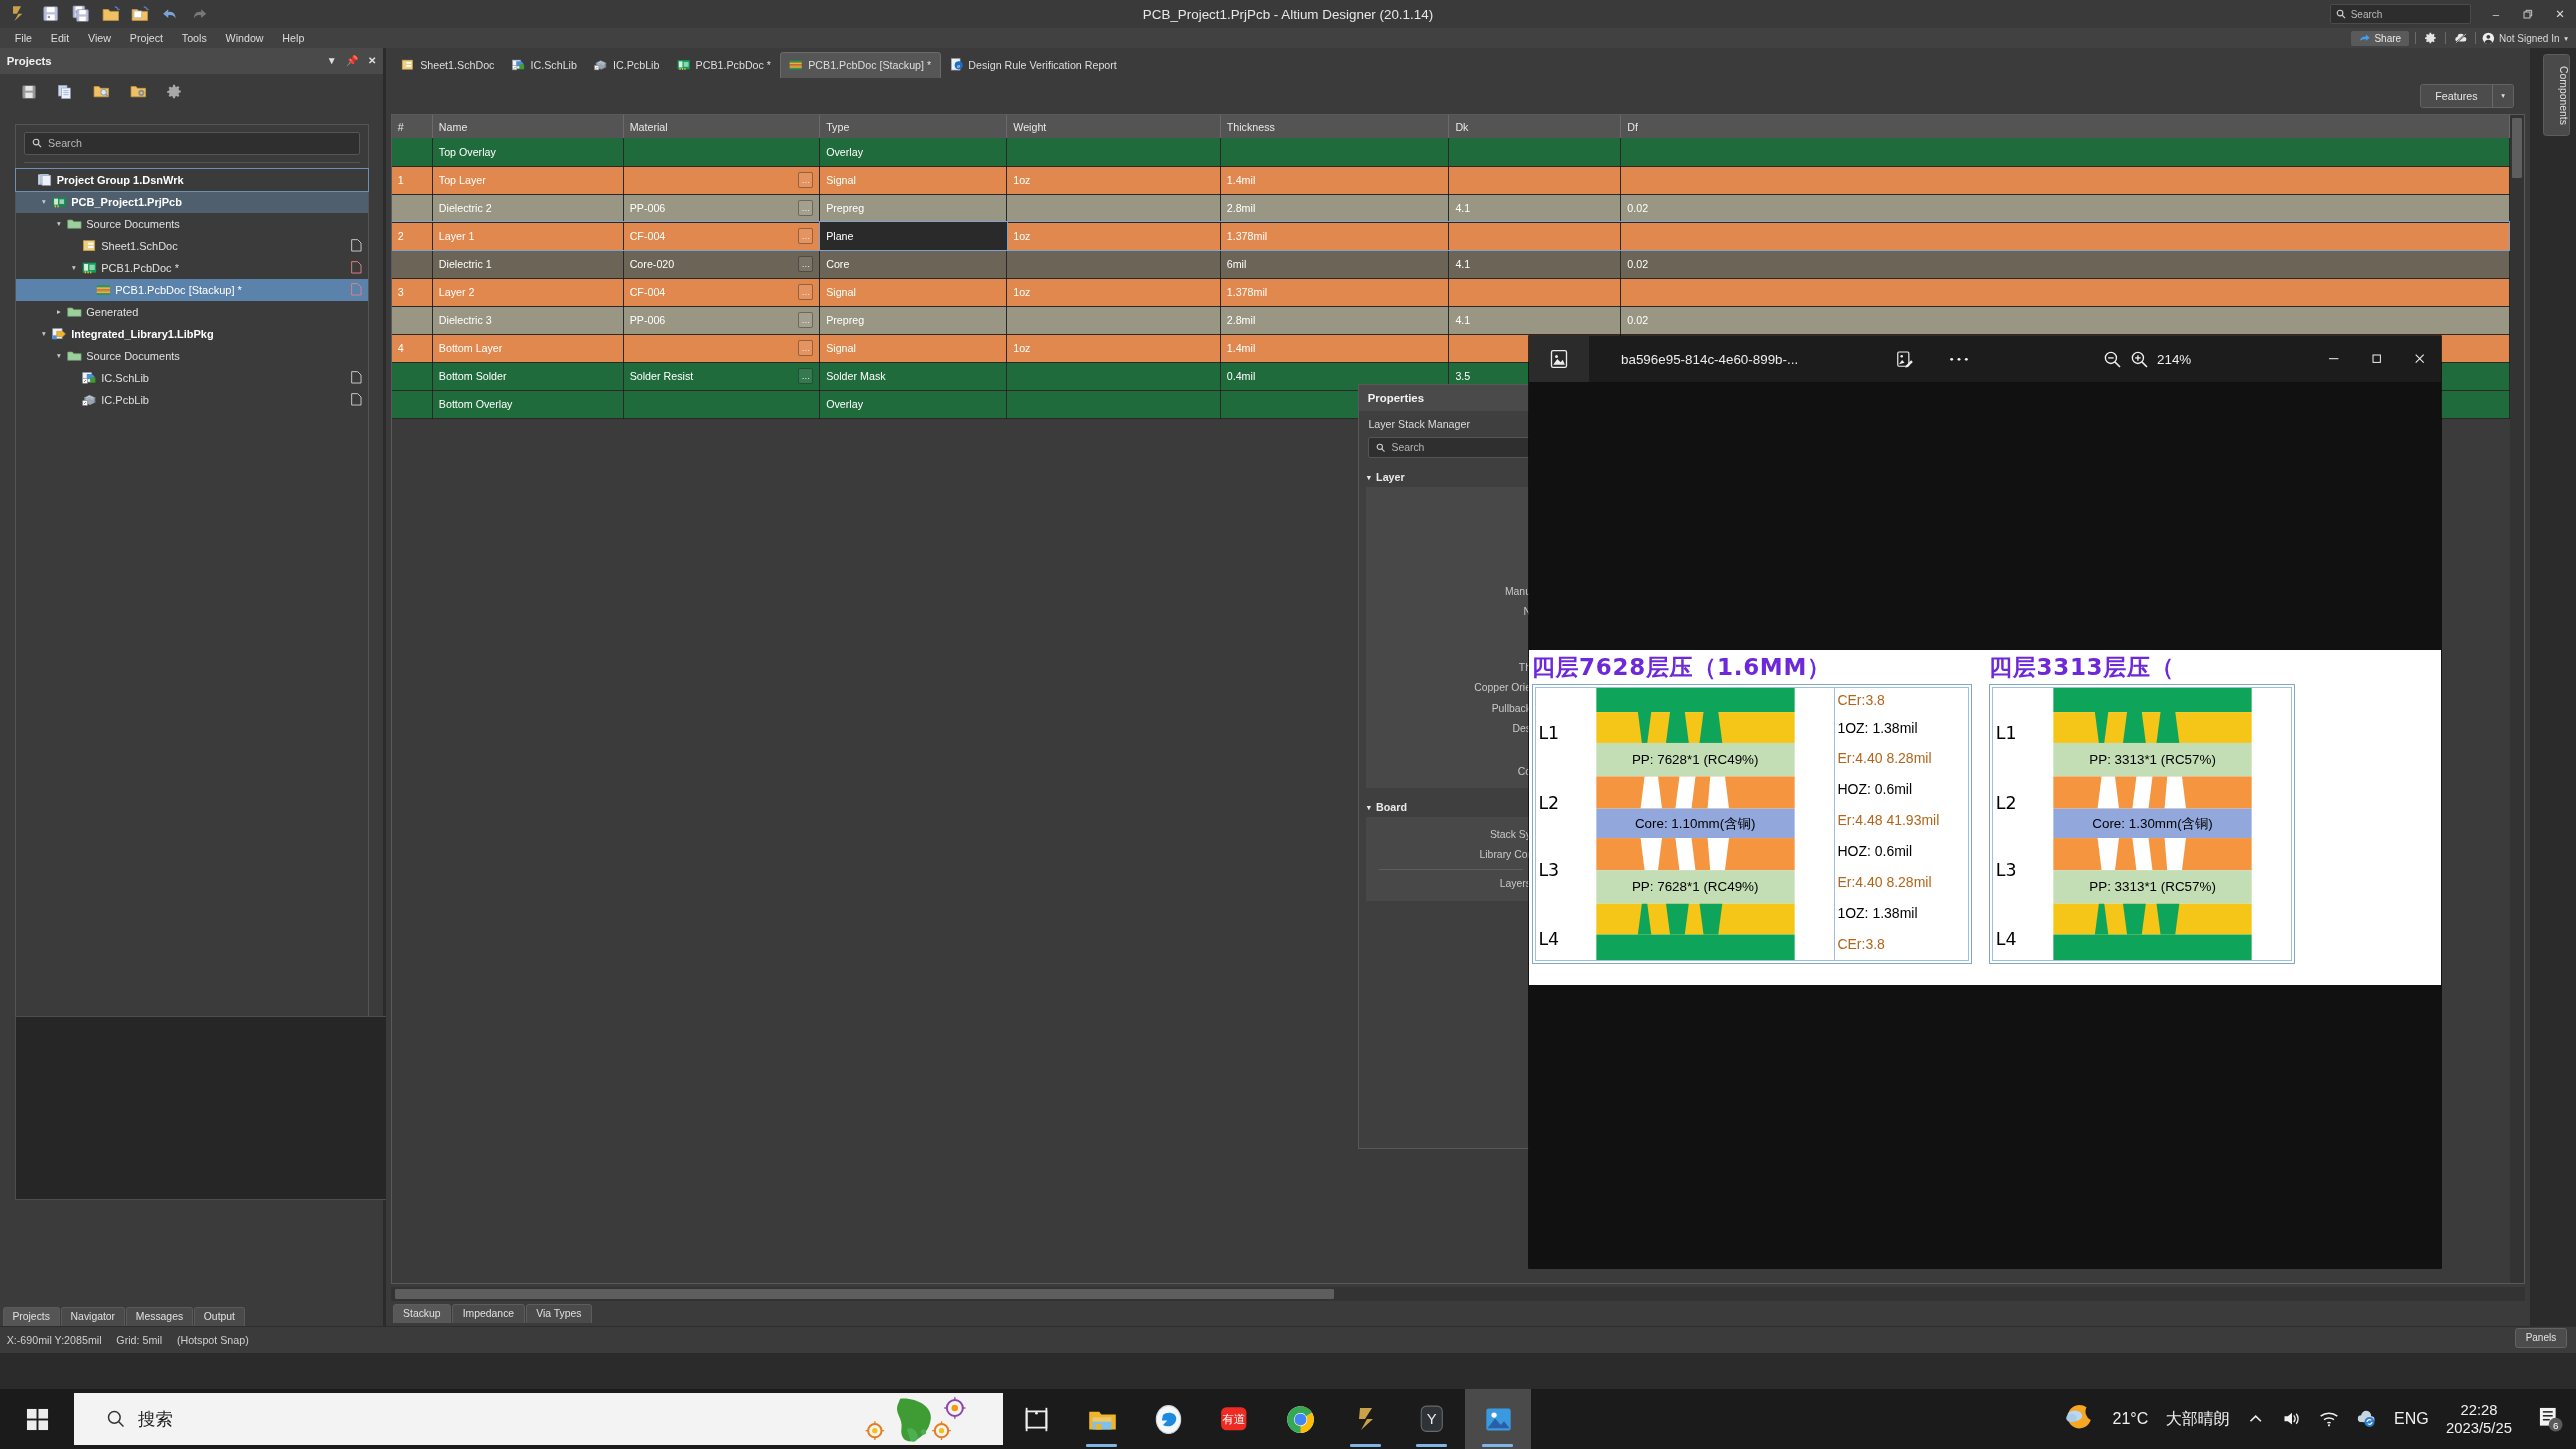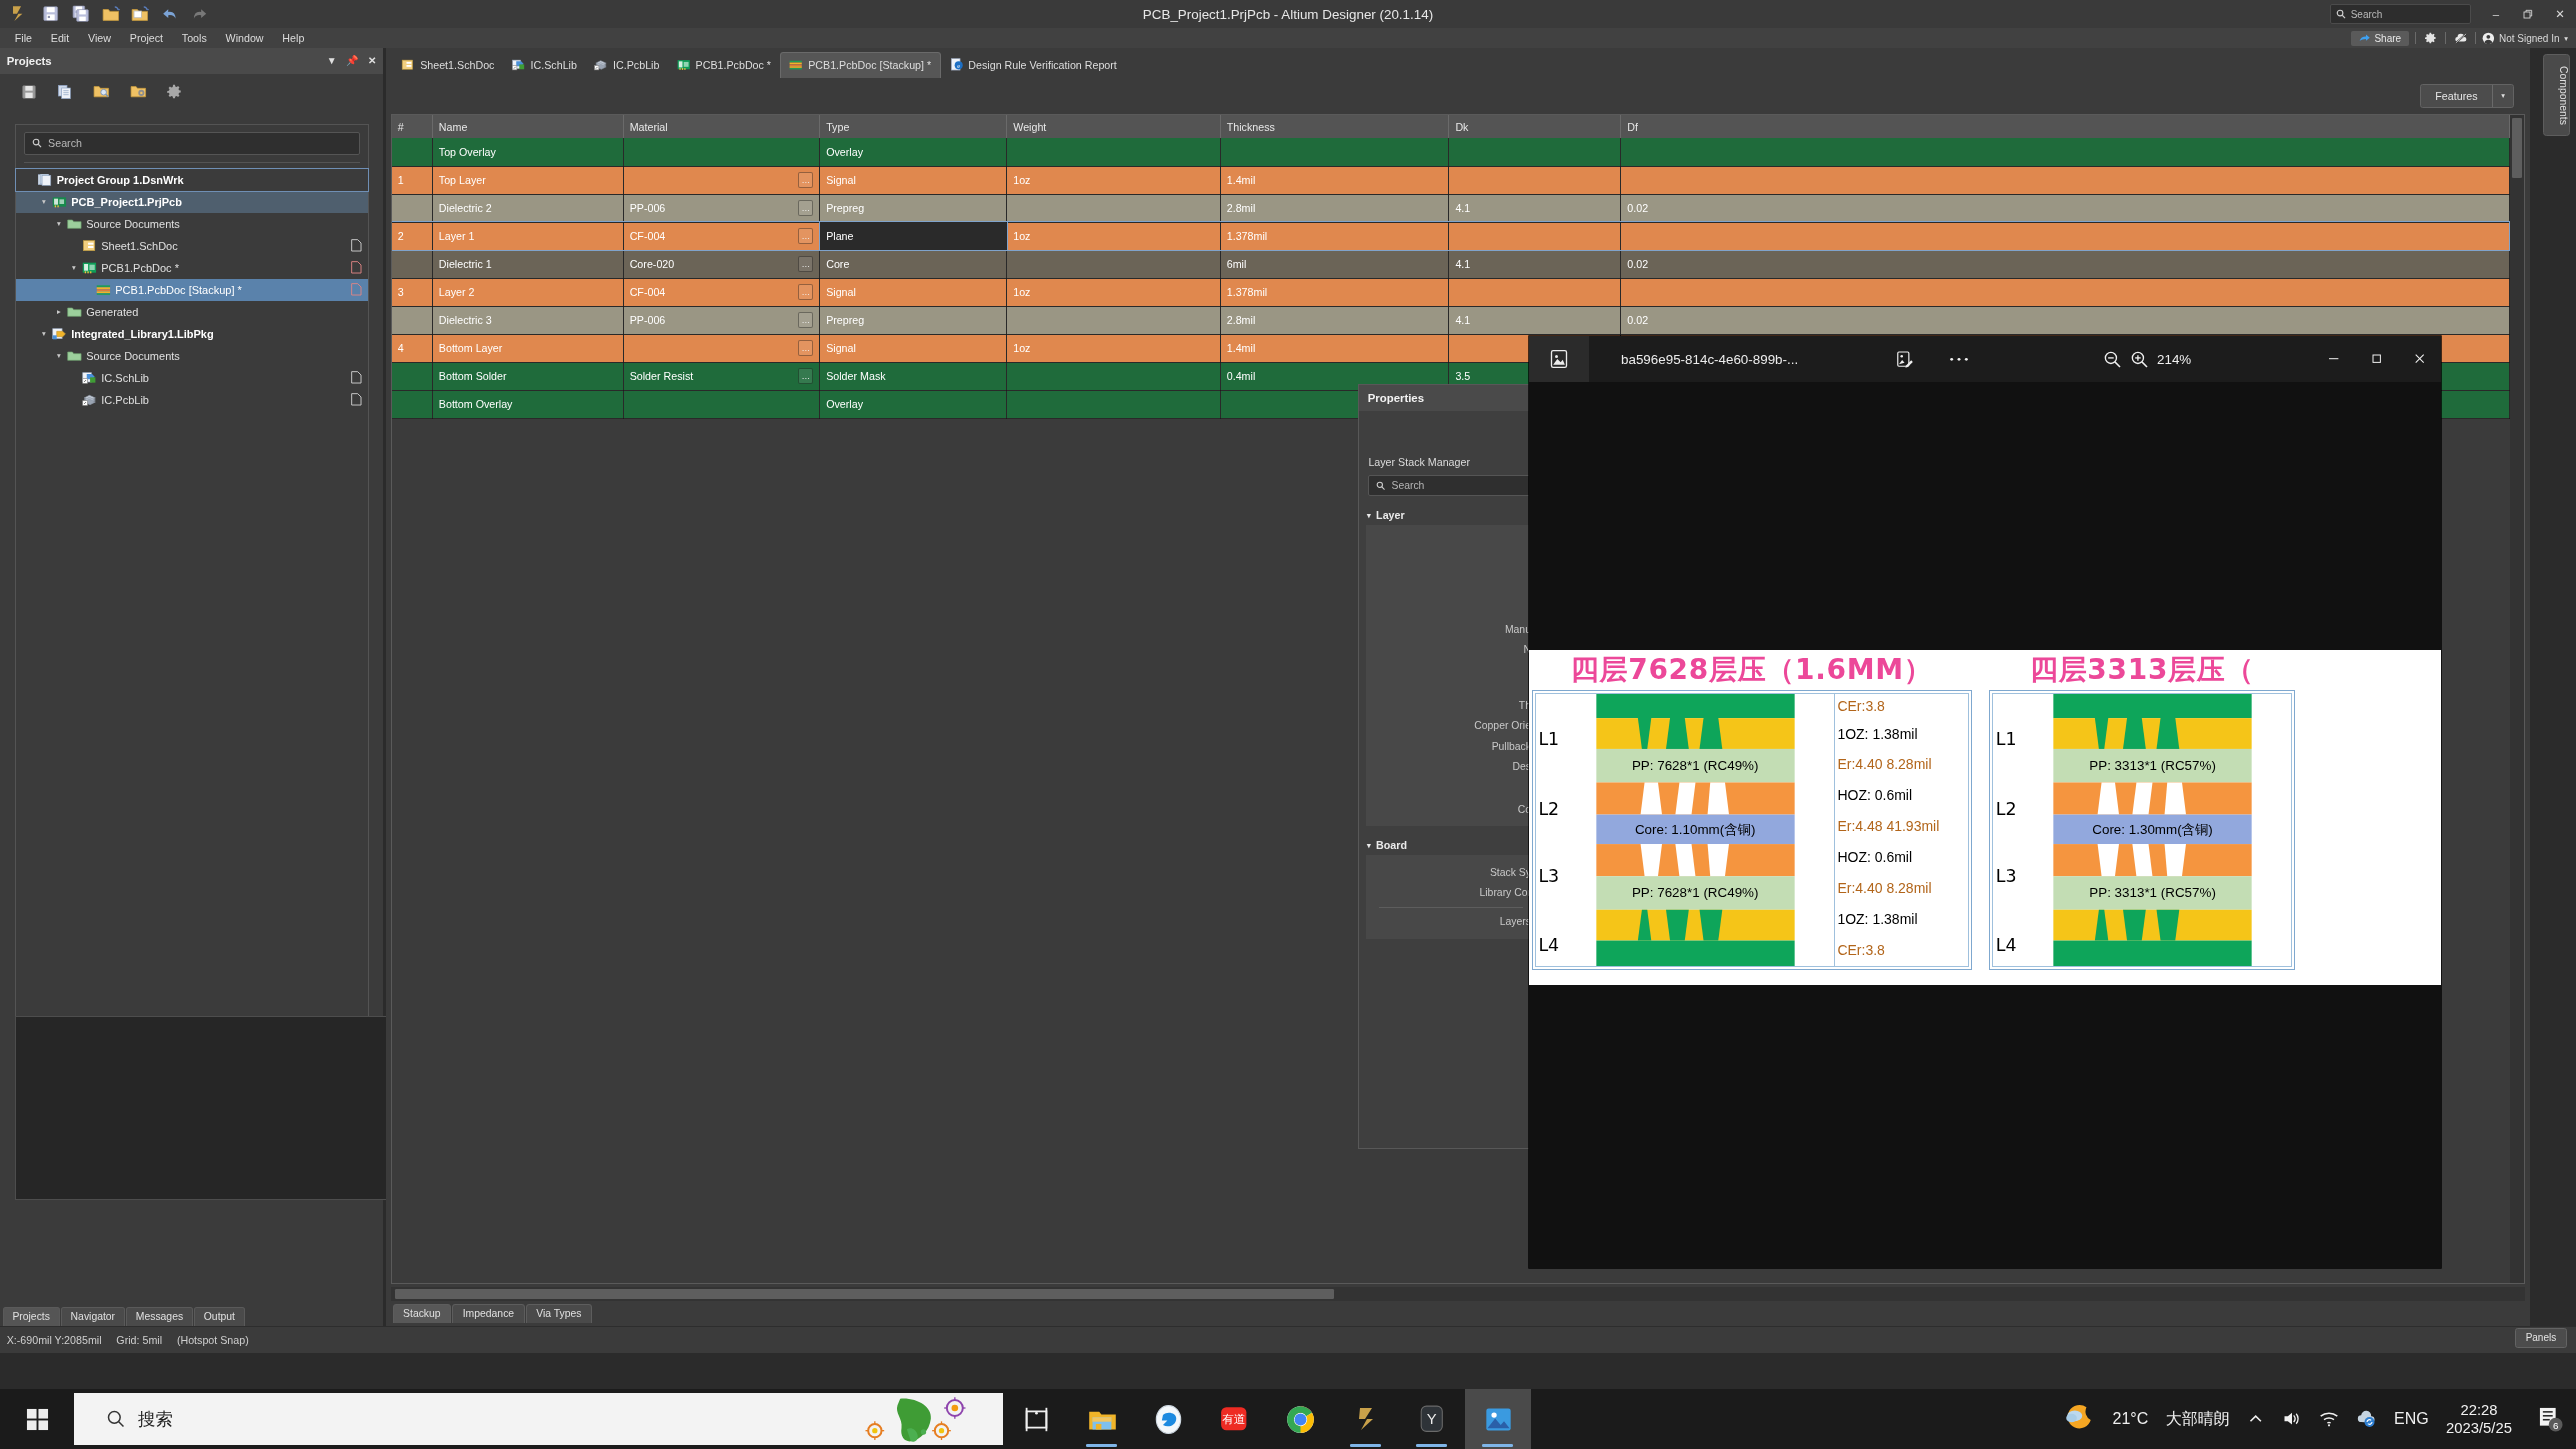--- a/index.html
+++ b/index.html
@@ -163,21 +163,21 @@
     writing-mode: vertical-rl;
   }
 
   
   .props {
     position: absolute; left: 1358px; top: 384px; width: 186px; height: 765px;
     background: #3f3f3f; border: 0.7px solid #585858; z-index: 5;
   }
   .props-header { height: 25.5px; background:#4a4a4a; display:flex; align-items:center;
                   padding: 0 8.7px; font-size: 11.4px; font-weight: bold; color: #f2f2f2; }
-  .props-sub { padding: 7.4px 9.4px 0 9.4px; font-size: 10.7px; color: #dcdcdc; margin-top: 38px; }
+  .props-sub { padding: 7.4px 9.4px 0 9.4px; font-size: 10.7px; color: #dcdcdc; }
   .props-search { margin: 6.7px 9.4px 0 9.4px; height: 21.5px; background:#2f2f2f;
                   border:0.7px solid #555; border-radius:2px; display:flex; align-items:center;
                   padding: 0 6.7px; gap:6px; font-size: 10.4px; color:#b5b5b5; }
   .sect-title { margin: 13.4px 0 4px 8px; font-size: 10.7px; font-weight: bold; color:#eaeaea;
                 display:flex; align-items:center; gap:5.4px; }
   .sect-body { margin: 0 6.7px; background:#484848; padding: 6.7px 0; }
   .prow { display:flex; justify-content: flex-end; font-size: 10.4px; color:#c9c9c9;
           padding: 4.7px 5.4px 4.7px 0; }
   .prow.tall { height: 87px; }
   .props-divider { margin: 4px 13.4px; height:0.7px; background:#5d5d5d; }
@@ -196,21 +196,21 @@
   .v-pct { font-size: 13.4px; color:#f0f0f0; margin-left: 4px; }
   .v-wbtns { position:absolute; right: 0; top:0; height:46px; display:flex; align-items:center; }
   .v-wbtn { width: 43px; height: 46px; display:flex; align-items:center; justify-content:center;
             color:#f2f2f2; font-size: 14.8px; }
   .v-canvas { position:absolute; left:0; right:0; top:46px; bottom:0; background:#111; }
 
   
   .pic { position:absolute; left: 0; top: 268px; width: 912px; height: 335px; background: #fff; overflow:hidden; }
   .pic-inner { display: flex; gap: 17.4px; padding: 5.4px 0 0 2.7px; }
   .panel { position: relative; }
-  .panel-title { font-size: 28px; font-weight: bold; color: #ec4899; text-align: center;
+  .panel-title { font-size: 23px; font-weight: bold; color: #6d28d9; text-align: left;
                  font-family: "DejaVu Sans", sans-serif; letter-spacing: 0.7px; line-height: 1.1; white-space: nowrap; }
   .diagram { border: 1.3px solid #7fa8cf; padding: 2px; margin-top: 3.4px; background:#fff; }
   .diagram-in { border: 0.7px solid #9fc0dd; display: flex; }
   .dlabels { width: 23px; background:#fff; position:relative; }
   .dlabels span { position:absolute; left: 2.7px; font-size: 17.4px; color:#000;
                   font-family:"DejaVu Sans", sans-serif; }
   .dstack { position: relative; width: 238px; margin-left: 37px; }
   .dstack .txt { position:absolute; left:0; width:199px; text-align:center; font-size: 13.4px;
                  color:#000; font-family:"Liberation Sans", sans-serif; white-space:nowrap; }
   .dspecs { width: 134px; position: relative; background:#fff; }

